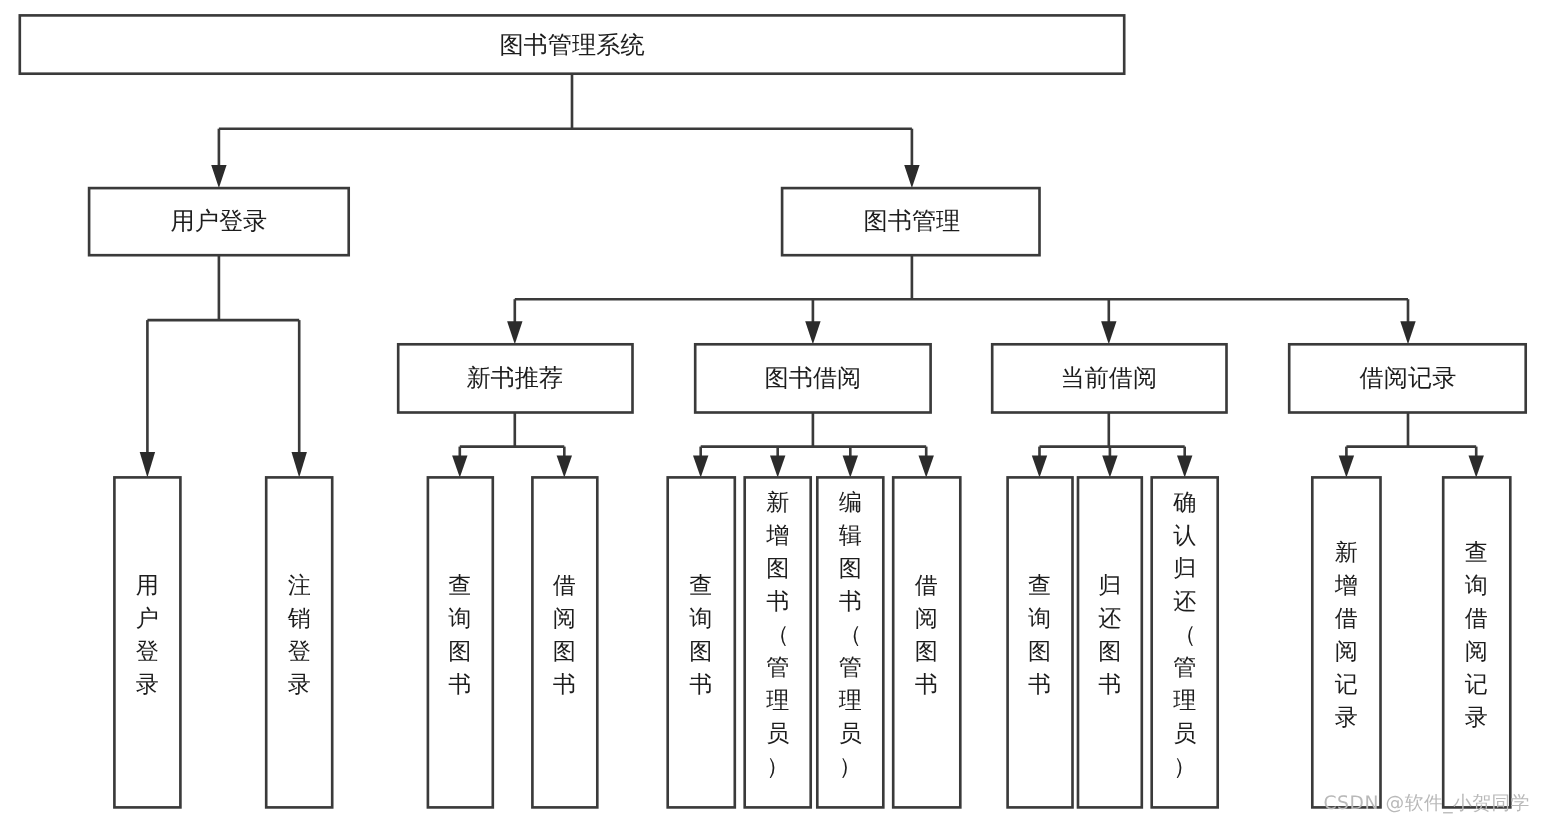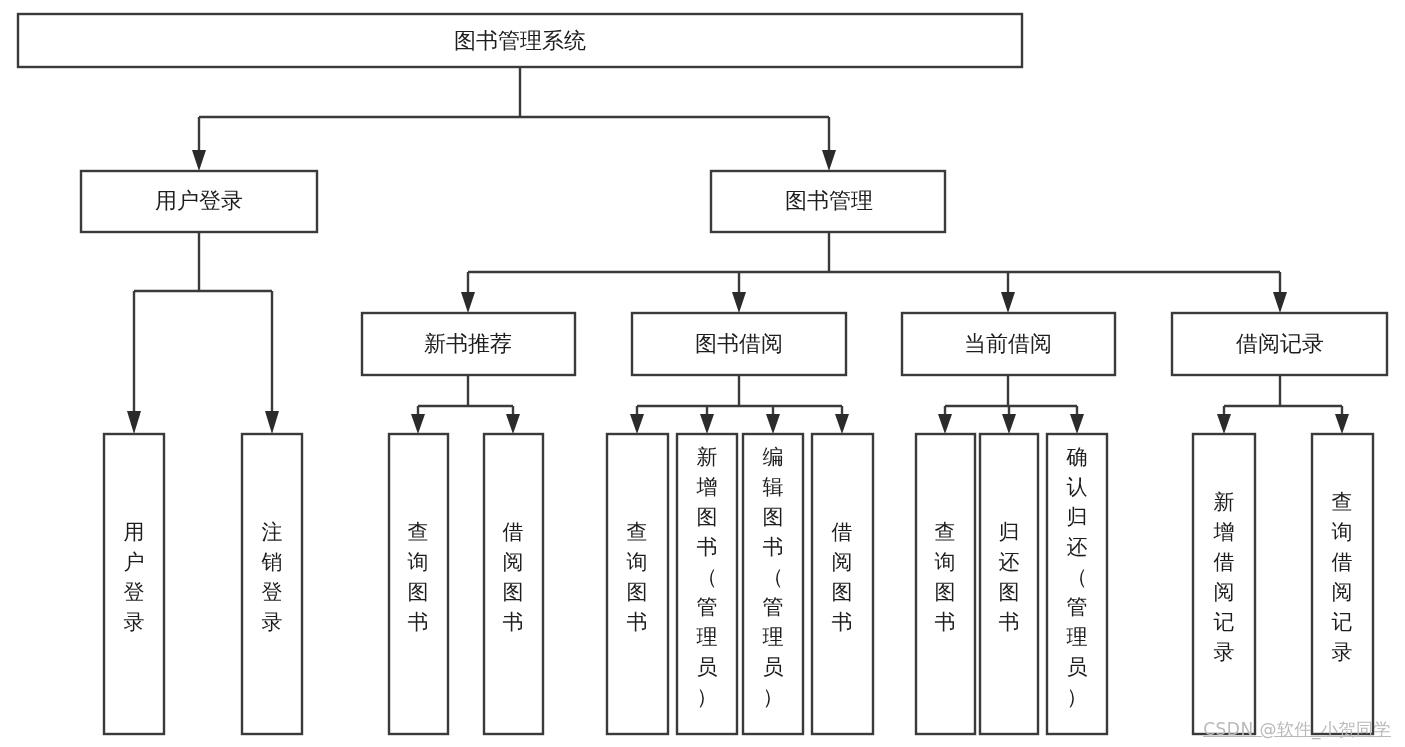--- a/index.html
+++ b/index.html
@@ -49,21 +49,20 @@
   }
   .watermark {
     position: absolute;
     right: 14px;
     bottom: 6px;
     font-family: "DejaVu Sans", "Liberation Sans", sans-serif;
     font-size: 17px;
     color: #b9b9b9;
     white-space: nowrap;
     letter-spacing: 0.5px;
-    text-decoration: underline;
   }
 </style>
 </head>
 <body>
 
 <svg id="diagram" viewBox="0 0 1405 747" xmlns="http://www.w3.org/2000/svg">
 
   <g>
 
     <path class="edge" d="M 520 67 L 520 117"></path>

